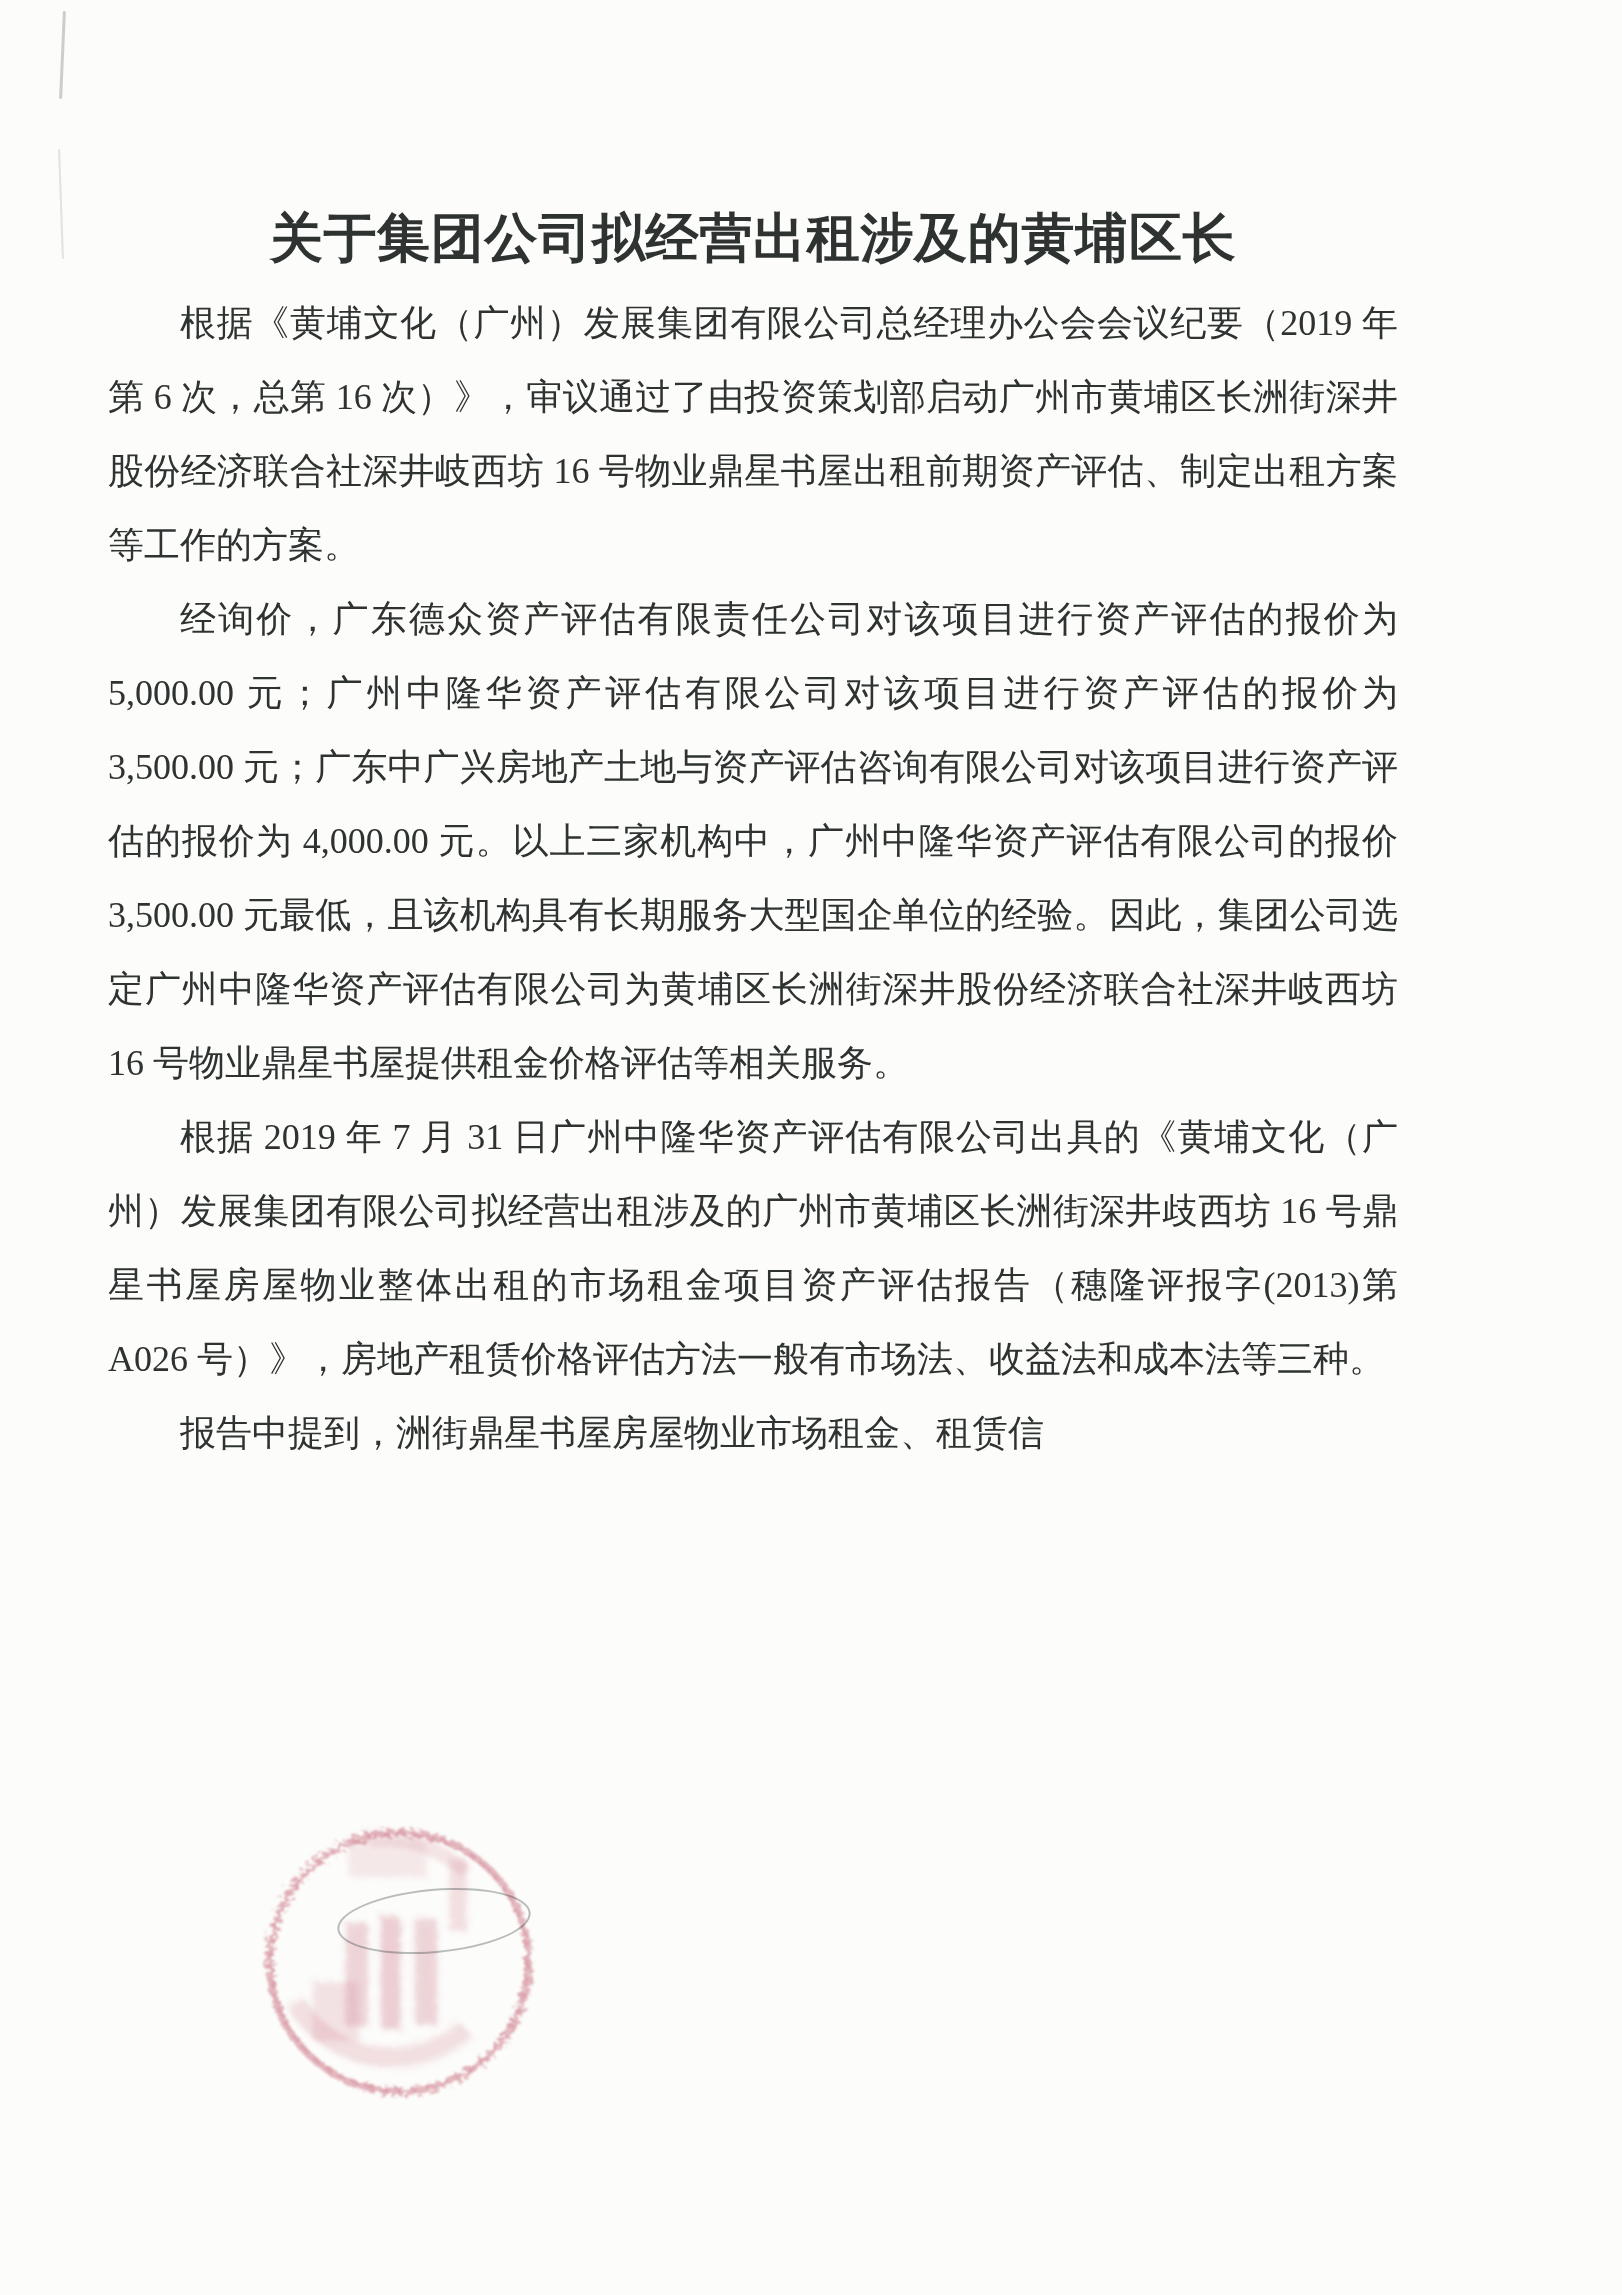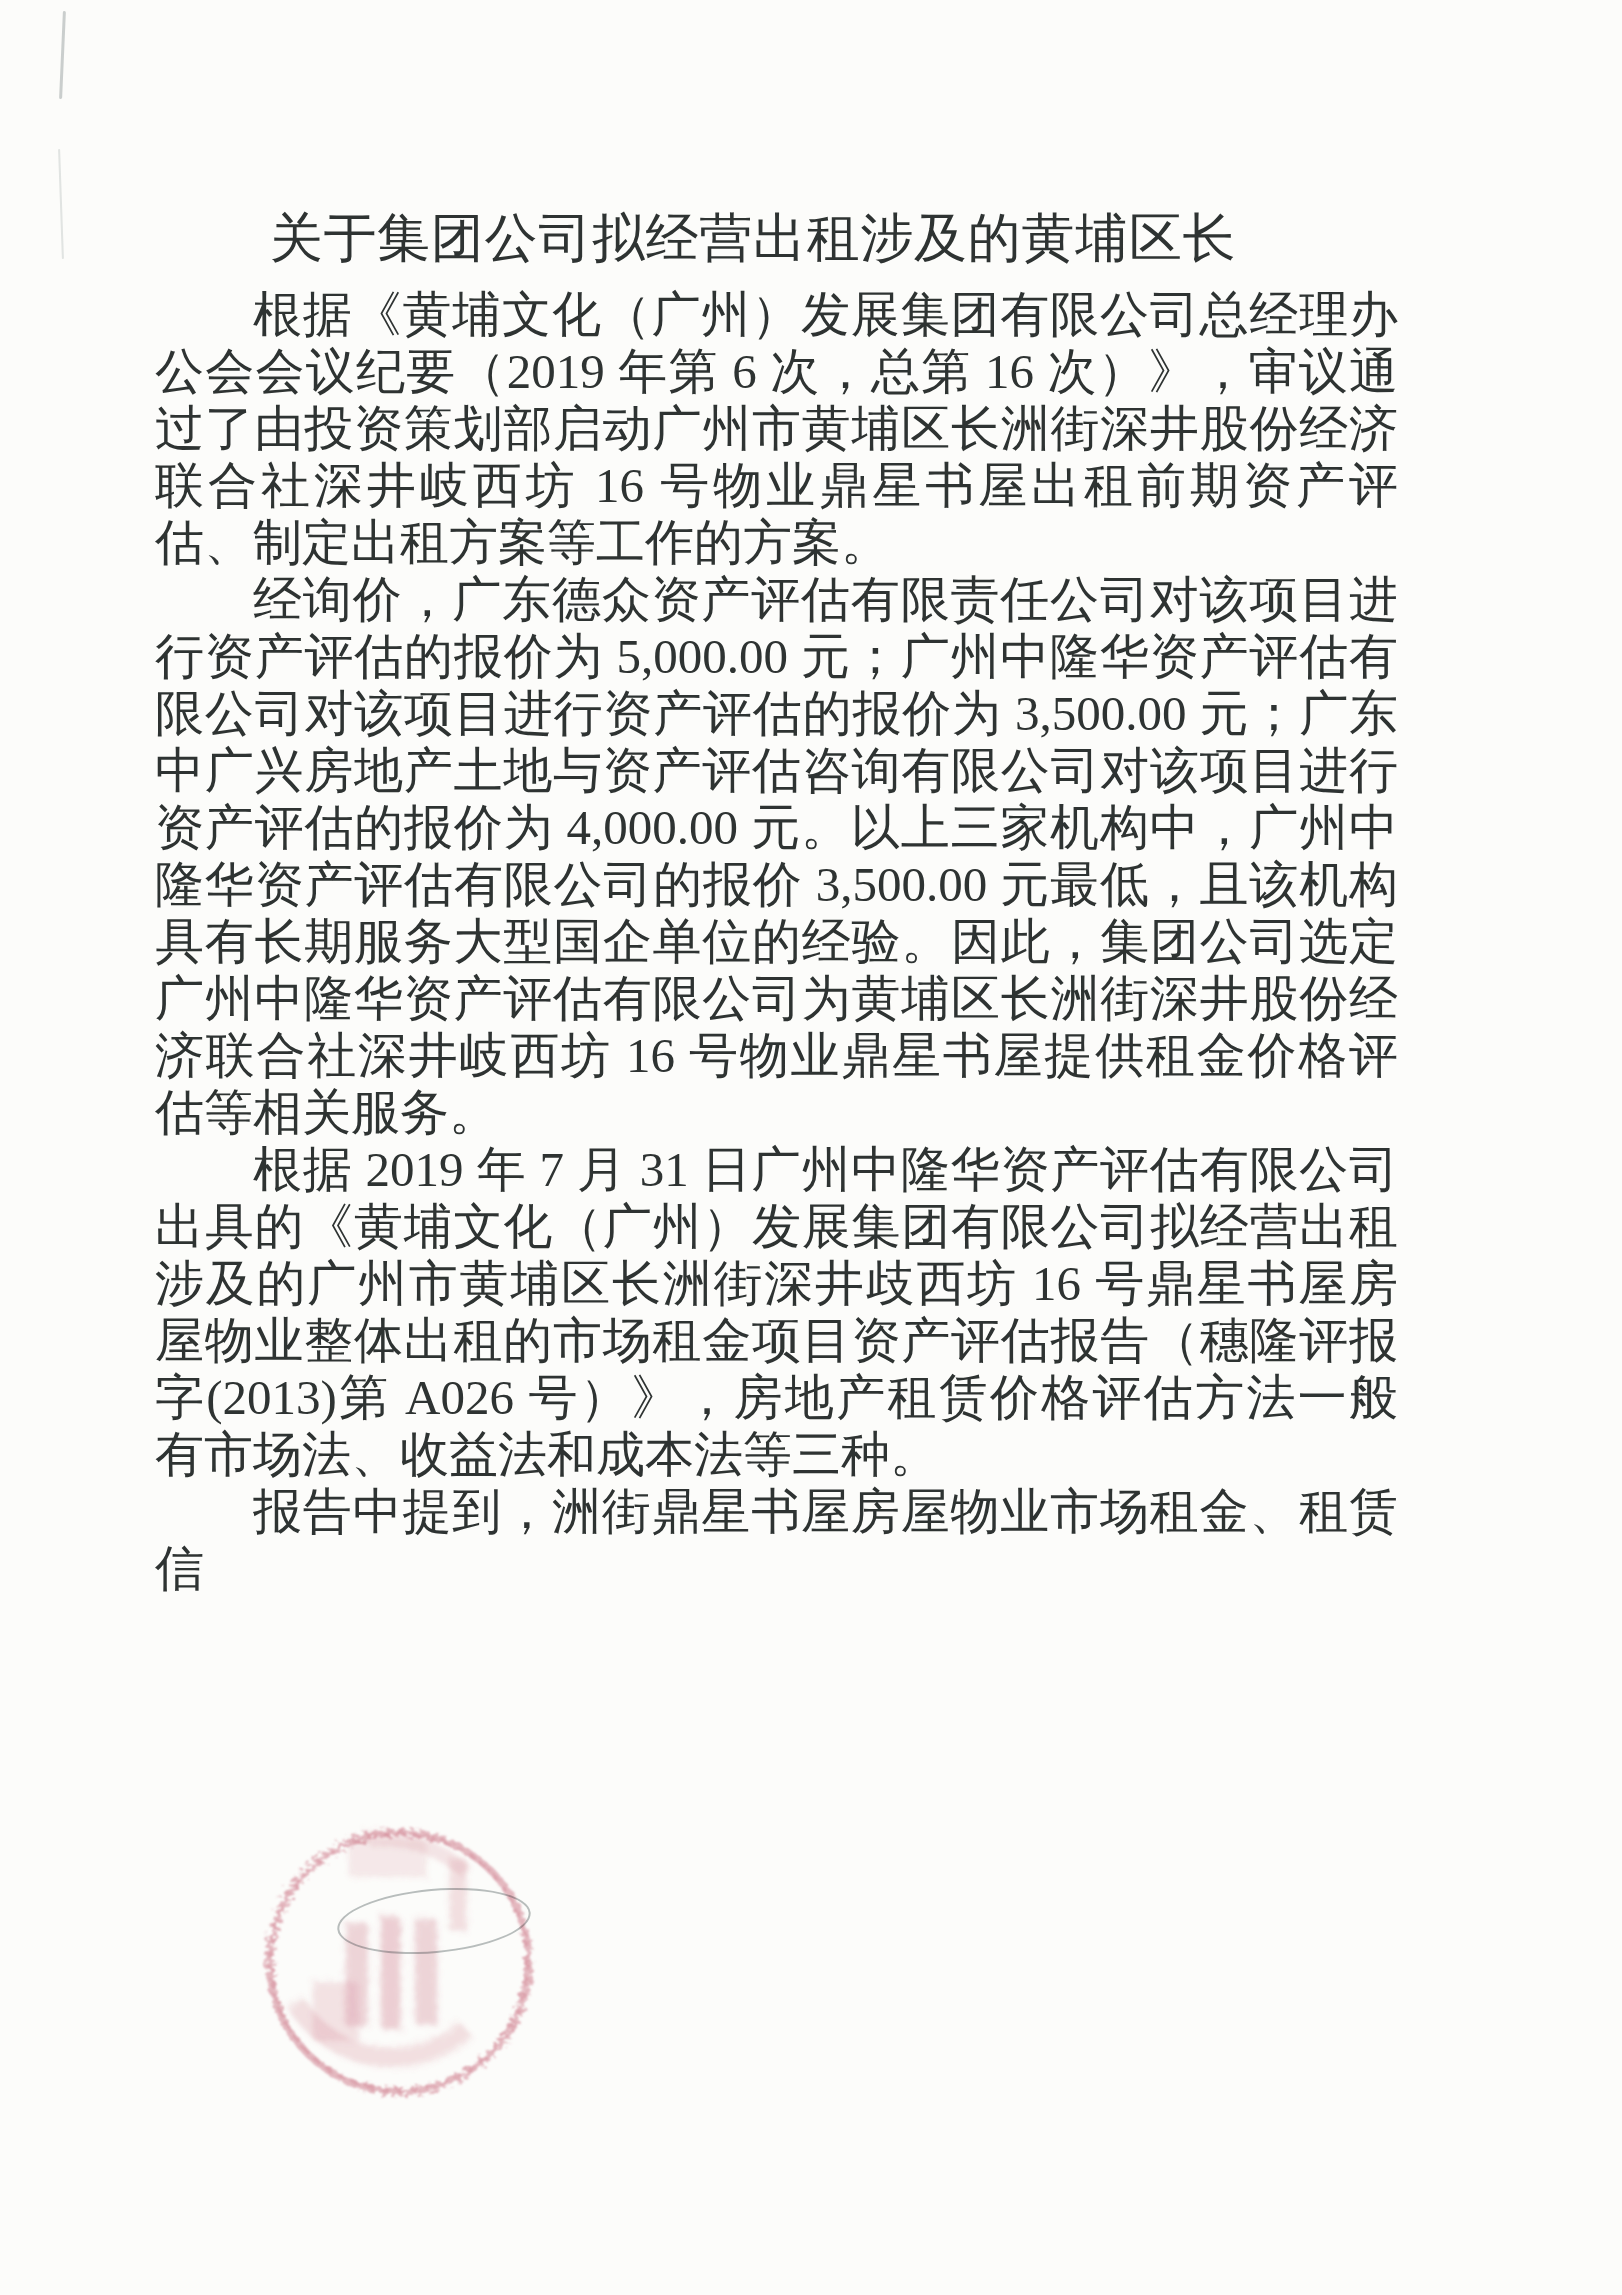--- a/index.html
+++ b/index.html
@@ -21,29 +21,28 @@
     position: absolute;
     left: 108px;
     top: 0;
     width: 1290px;
   }
   .doc-title {
     margin: 191px 0 0 0;
     text-align: center;
     font-size: 53px;
     line-height: 95px;
-    font-weight: normal;
+    font-weight: bold;
     letter-spacing: 0.7px;
   }
   .title-line { white-space: nowrap; }
   .doc-body {
-    font-size: 49px;
-    line-height: 57px;
+    font-size: 36px;
+    line-height: 74px;
     text-align: justify;
-    margin-left: 47px;
   }
   .body-para {
     margin: 0;
     text-indent: 2em;
   }
   
   .scratch { position: absolute; border-radius: 2px; }
   .scratch-a {
     left: 61px; top: 10.5px; width: 2.6px; height: 88px;
     background: #b9bfbe; opacity: .75; transform: rotate(2.5deg);

